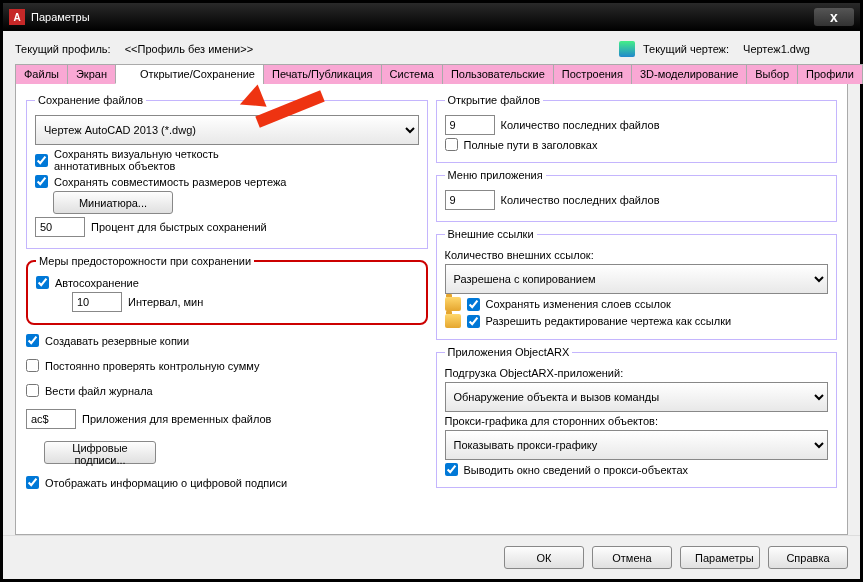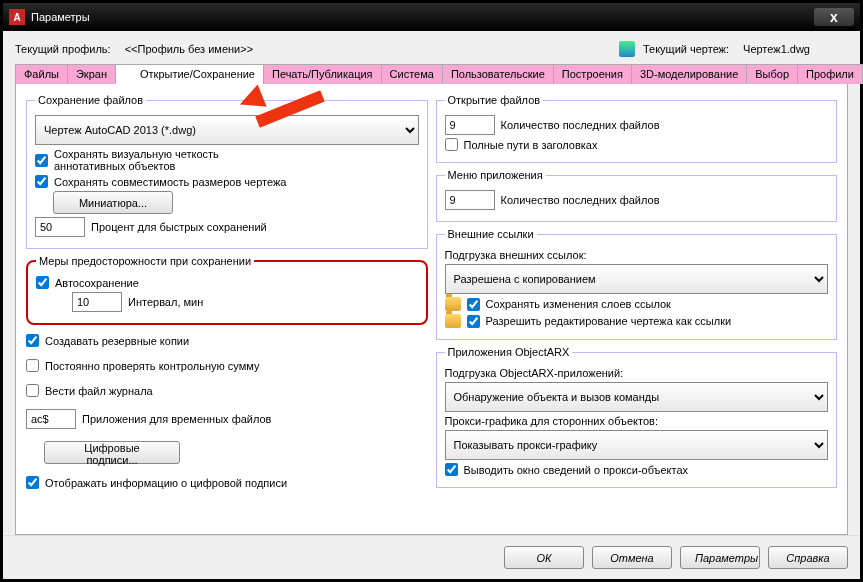--- a/index.html
+++ b/index.html
@@ -27,21 +27,21 @@
   label { cursor: default; }
   input[type="checkbox"] { width: 13px; height: 13px; margin: 0; accent-color: #0078d7; }
   input[type="text"] { height: 20px; border: 1px solid #888; padding: 0 4px; background: #fff; }
   input.small { width: 50px; }
   select { height: 30px; border: 1px solid #888; background: linear-gradient(#fff,#e8e8e8); width: 100%; padding: 0 4px; }
   button.win { height: 23px; border: 1px solid #888; background: linear-gradient(#fdfdfd,#e0e0e0); padding: 0 14px; border-radius: 3px; cursor: pointer; }
   button.win.wide { width: 120px; }
   .folder-icon { width: 16px; height: 14px; background: linear-gradient(#ffd76b,#e5a62f); border-radius: 2px; position: relative; flex-shrink: 0; }
   .folder-icon::before { content: ""; position: absolute; top: -3px; left: 1px; width: 6px; height: 3px; background: #e5a62f; border-radius: 1px 1px 0 0; }
   .footer { padding: 10px 12px; display: flex; justify-content: flex-end; gap: 8px; border-top: 1px solid #ddd; }
-  .footer button { width: 80px; font-style: italic; }
+  .footer button { width: 80px; }
   .arrow { position: absolute; pointer-events: none; }
   .arrow-line { width: 70px; height: 12px; background: #e31; transform: rotate(-22deg); }
   .arrow-head { width: 0; height: 0; border-right: 24px solid #e31; border-top: 12px solid transparent; border-bottom: 12px solid transparent; position: absolute; left: -16px; top: -15px; transform: rotate(-22deg); }
   .ml { margin-left: 6px; }
 </style>
 </head>
 <body>
 
 <div class="window">
   <div class="titlebar">
@@ -125,21 +125,21 @@
         </div>
         <div class="row">
           <input type="checkbox" style="">
           <label>Вести файл журнала</label>
         </div>
         <div class="row">
           <input type="text" class="small" value="ac$" style="">
           <label>Приложения для временных файлов</label>
         </div>
         <div class="row indent">
-          <button class="win" style="width:136px">Цифровые подписи...</button>
+          <button class="win" style="width:112px">Цифровые подписи...</button>
         </div>
         <div class="row">
           <input type="checkbox" checked="" style="">
           <label>Отображать информацию о цифровой подписи</label>
         </div>
       </div>
 
       <div class="col">
         <fieldset>
           <legend>Открытие файлов</legend>
@@ -157,21 +157,21 @@
           <legend>Меню приложения</legend>
           <div class="row">
             <input type="text" class="small" value="9" style="">
             <label>Количество последних файлов</label>
           </div>
         </fieldset>
 
         <fieldset>
           <legend>Внешние ссылки</legend>
           <div class="row">
-              <label>Подгрузка внешних ссылок:</label>
+              <label>Количество внешних ссылок:</label>
             </div>
           <div class="row">
               <select><option>Разрешена с копированием</option></select>
             </div>
           <div class="row">
             <span class="folder-icon"></span>
             <input type="checkbox" checked="" style="">
             <label>Сохранять изменения слоев ссылок</label>
           </div>
           <div class="row">

